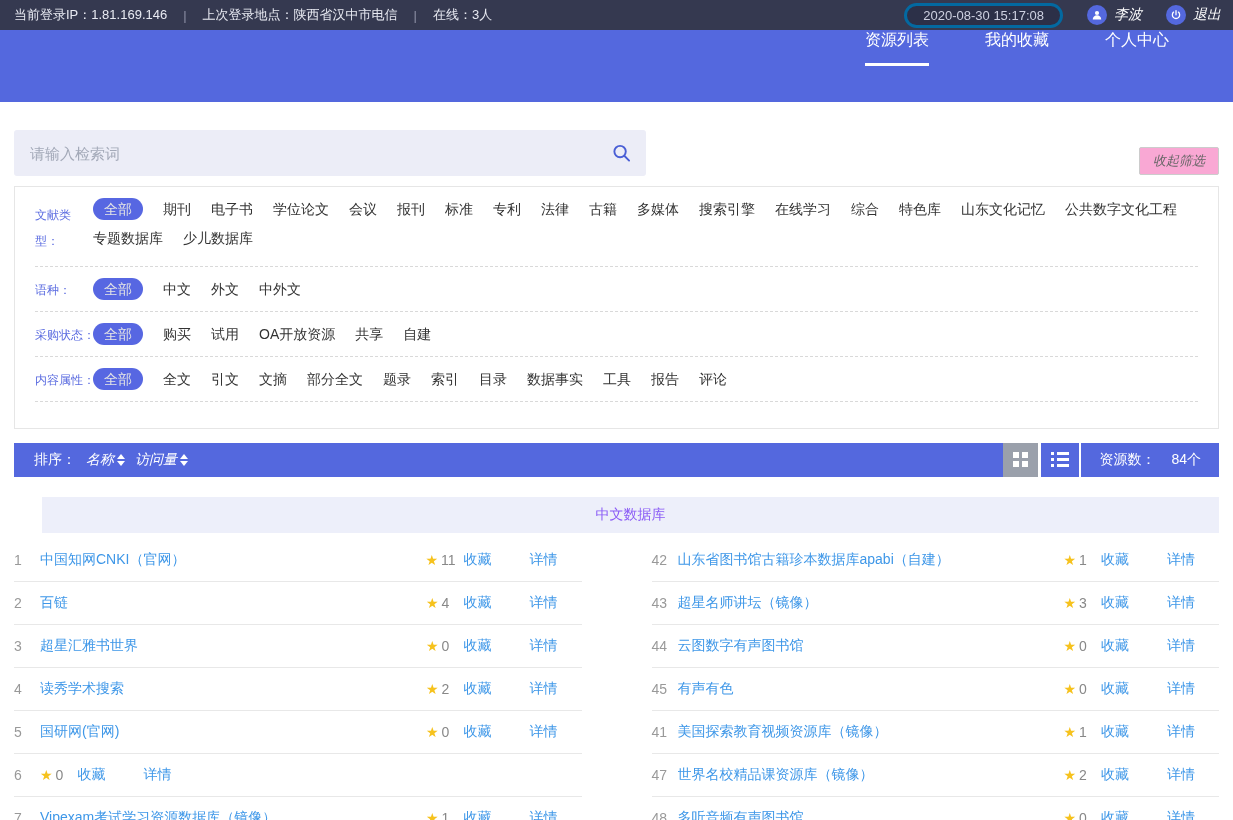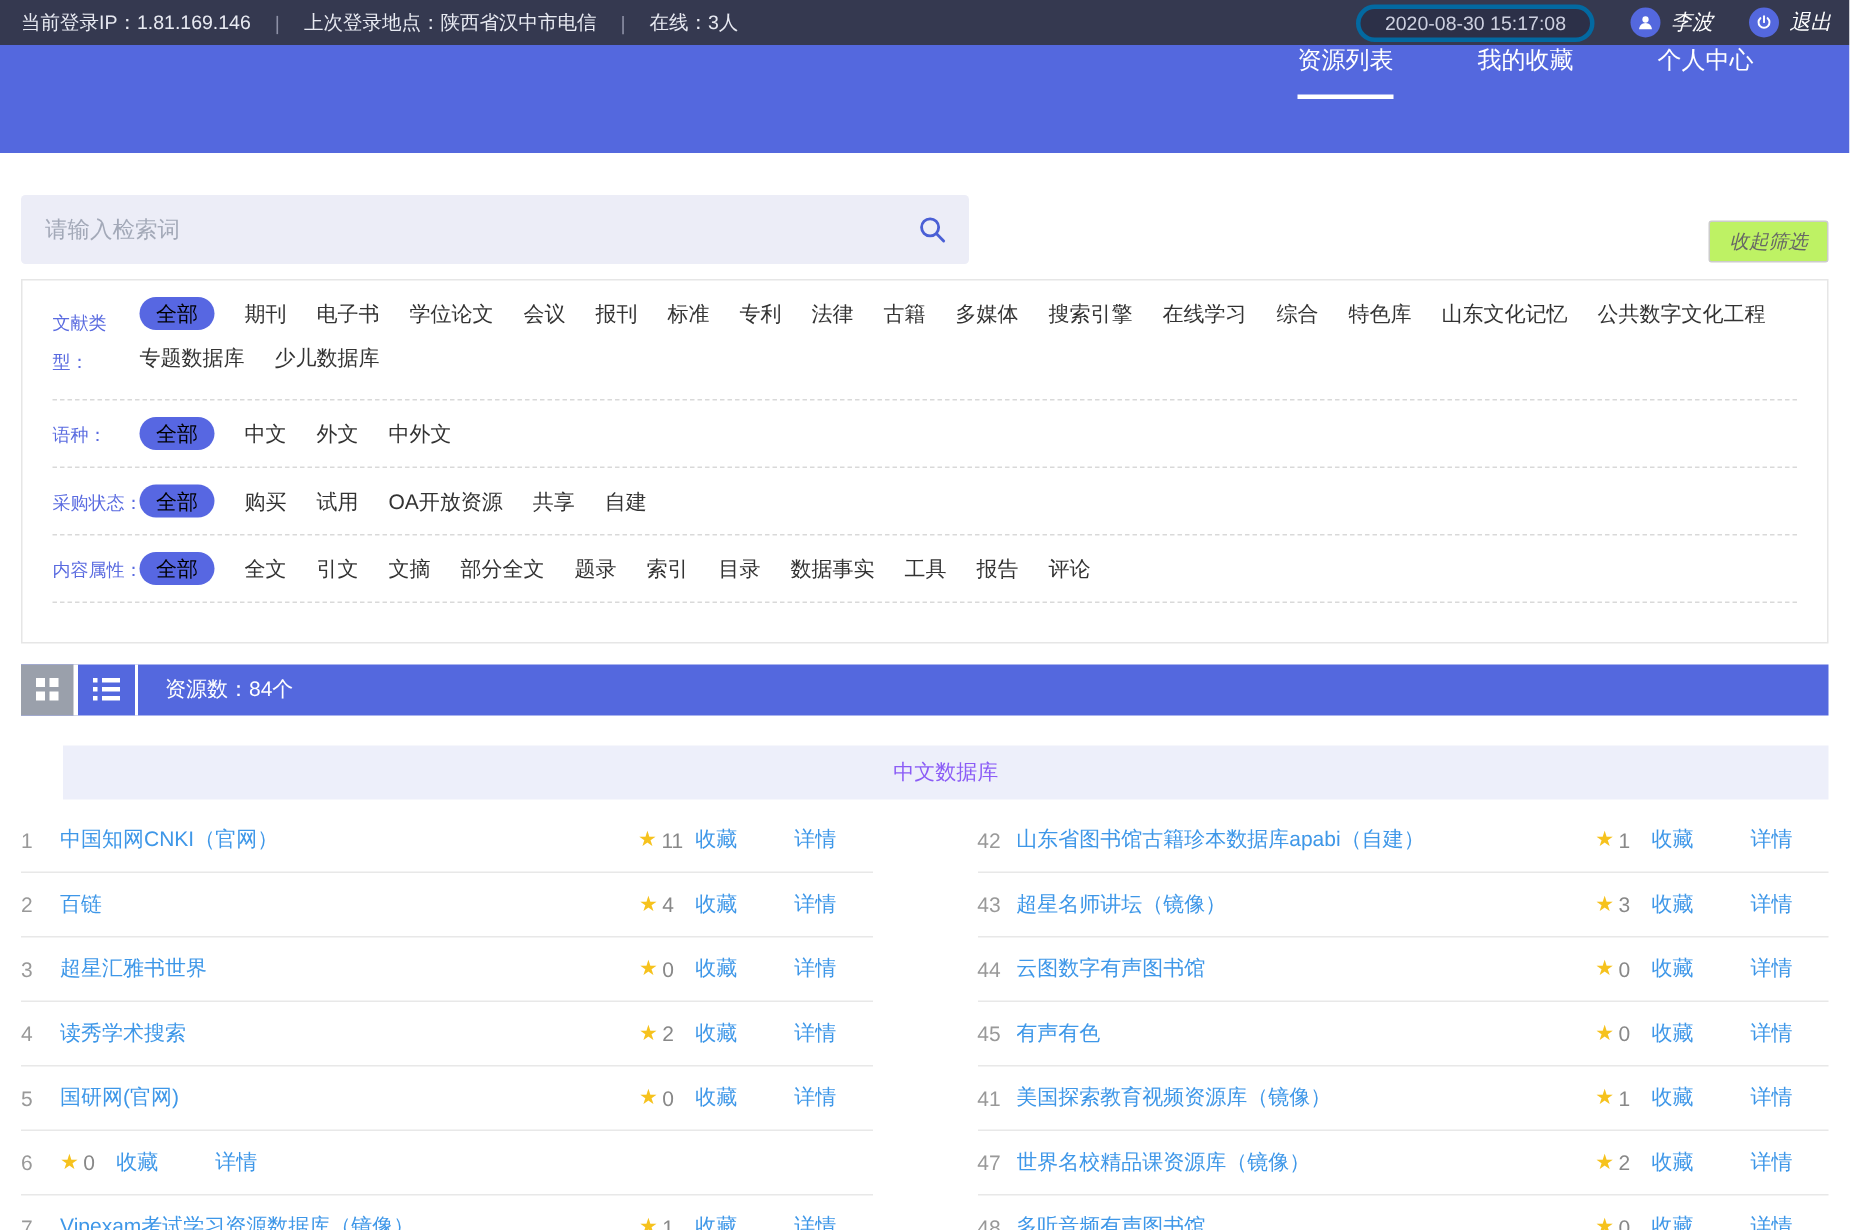--- a/index.html
+++ b/index.html
@@ -31,52 +31,52 @@
 
   .content{padding:0 14px;}
 
   
   .search-row{margin-top:28px;display:flex;justify-content:space-between;align-items:flex-end;}
   .search-box{position:relative;width:632px;height:46px;background:var(--search-bg,#ecedf7);border-radius:3px;}
   .search-box input{width:100%;height:100%;background:transparent;border:none;outline:none;
     padding:0 48px 0 16px;font-size:15px;color:#333;font-family:inherit;}
   .search-box input::placeholder{color:#a3a9b8;}
   .search-icon{position:absolute;right:15px;top:50%;transform:translateY(-50%);display:flex;cursor:pointer;}
-  .collapse-btn{height:28px;margin-bottom:1px;padding:0 13px;background:#bef264;border:1px solid #ccc;
+  .collapse-btn{height:28px;margin-bottom:1px;padding:0 13px;background:#f9a8d4;border:1px solid #ccc;
     border-radius:2px;font-style:italic;color:#666;font-size:13px;font-family:inherit;cursor:pointer;}
 
   
   .filter-panel{margin-top:10px;border:1px solid #e6e6e6;padding:0 20px 26px;}
   .filter-row{display:flex;align-items:flex-start;padding:11px 0;border-bottom:1px dashed #d9d9d9;font-size:14px;}
   .flabel{width:58px;flex:none;color:#5a6be0;font-size:12px;white-space:nowrap;padding-top:4px;}
   .filter-row.wrap .flabel{white-space:normal;width:44px;margin-right:14px;line-height:2.2;}
   .fopts{flex:1;display:flex;flex-wrap:wrap;column-gap:20px;row-gap:7px;align-items:center;}
   .fopt{color:#333;cursor:pointer;line-height:22px;}
-  .fopt.pill{background:var(--pill,#5767e2);color:#000000;border-radius:12px;padding:0 11px;}
+  .fopt.pill{background:var(--pill,#5767e2);color:#e5e5e5;border-radius:12px;padding:0 11px;}
 
   
   .sortbar{margin-top:14px;height:34px;background:var(--accent,#5468de);display:flex;
     justify-content:space-between;align-items:stretch;color:#fff;font-size:14px;}
   .sort-left{display:flex;align-items:center;padding-left:20px;}
   .sort-opt{display:inline-flex;align-items:center;margin-left:10px;cursor:pointer;}
   .sort-name{font-style:italic;}
   .sort-arrows{display:inline-flex;flex-direction:column;margin-left:3px;gap:2px;}
   .tri{width:0;height:0;border-left:4px solid transparent;border-right:4px solid transparent;display:block;}
   .tri.up{border-bottom:5px solid #fff;}
   .tri.down{border-top:5px solid #fff;}
   .sort-right{display:flex;align-items:stretch;}
   .view-btn{width:38px;display:flex;align-items:center;justify-content:center;cursor:pointer;}
   .view-btn.grid{background:#9aa0ab;border-right:3px solid #fff;}
   .grid-glyph{display:grid;grid-template-columns:6px 6px;grid-template-rows:6px 6px;gap:3px;}
   .grid-glyph i{background:#fff;display:block;}
   .list-glyph{display:flex;flex-direction:column;gap:3px;}
   .list-glyph i{display:flex;align-items:center;gap:3px;}
   .list-glyph i::before{content:"";width:3px;height:3px;background:#fff;}
   .list-glyph i::after{content:"";width:12px;height:3px;background:#fff;}
-  .res-count{display:flex;align-items:center;padding:0 18px;border-left:2px solid #fff;gap:0;}
+  .res-count{display:flex;align-items:center;padding:0 18px;border-left:2px solid #fff;gap:16px;}
 
   
   .section-band{margin-top:20px;height:36px;background:var(--section-bg,#edeffa);display:flex;
     align-items:center;justify-content:center;font-size:14px;color:#8b5cf6;margin-left:28px;}
 
   
   .list-area{display:flex;gap:70px;margin-top:6px;}
   .lcol{flex:1;min-width:0;}
   .lrow{height:43px;display:flex;align-items:center;border-bottom:1px solid #e8e8e8;font-size:14px;}
   .lnum{width:22px;flex:none;color:#999;margin-right:4px;}
@@ -201,20 +201,39 @@
           <span class="fopt">目录</span>
           <span class="fopt">数据事实</span>
           <span class="fopt">工具</span>
           <span class="fopt">报告</span>
           <span class="fopt">评论</span>
         </div>
       </div>
     </div>
 
   <div class="sortbar">
+    <div class="sort-left">
+      <span>排序：</span>
+      <span id="sort-options" style="display:inline-flex;align-items:center;">
+          <span class="sort-opt">
+            <span class="sort-name">名称</span>
+            <span class="sort-arrows">
+              <i class="tri up"></i>
+              <i class="tri down"></i>
+            </span>
+          </span>
+          <span class="sort-opt">
+            <span class="sort-name">访问量</span>
+            <span class="sort-arrows">
+              <i class="tri up"></i>
+              <i class="tri down"></i>
+            </span>
+          </span>
+        </span>
+    </div>
     <div class="sort-right">
       <span class="view-btn grid">
         <span class="grid-glyph">
             <i></i>
             <i></i>
             <i></i>
             <i></i>
           </span>
       </span>
       <span class="view-btn">

